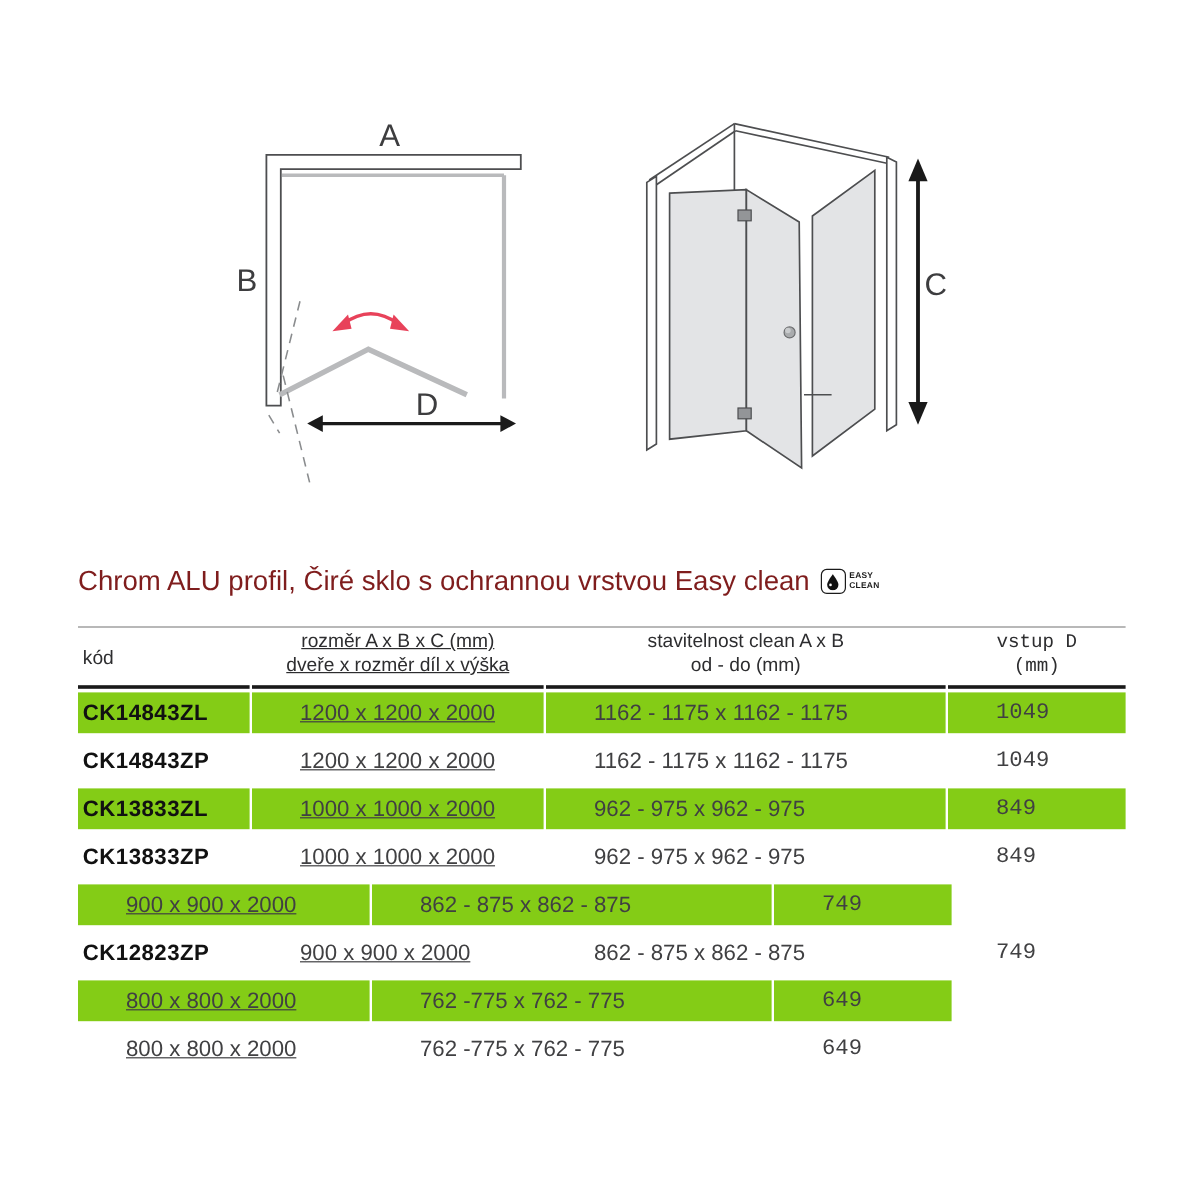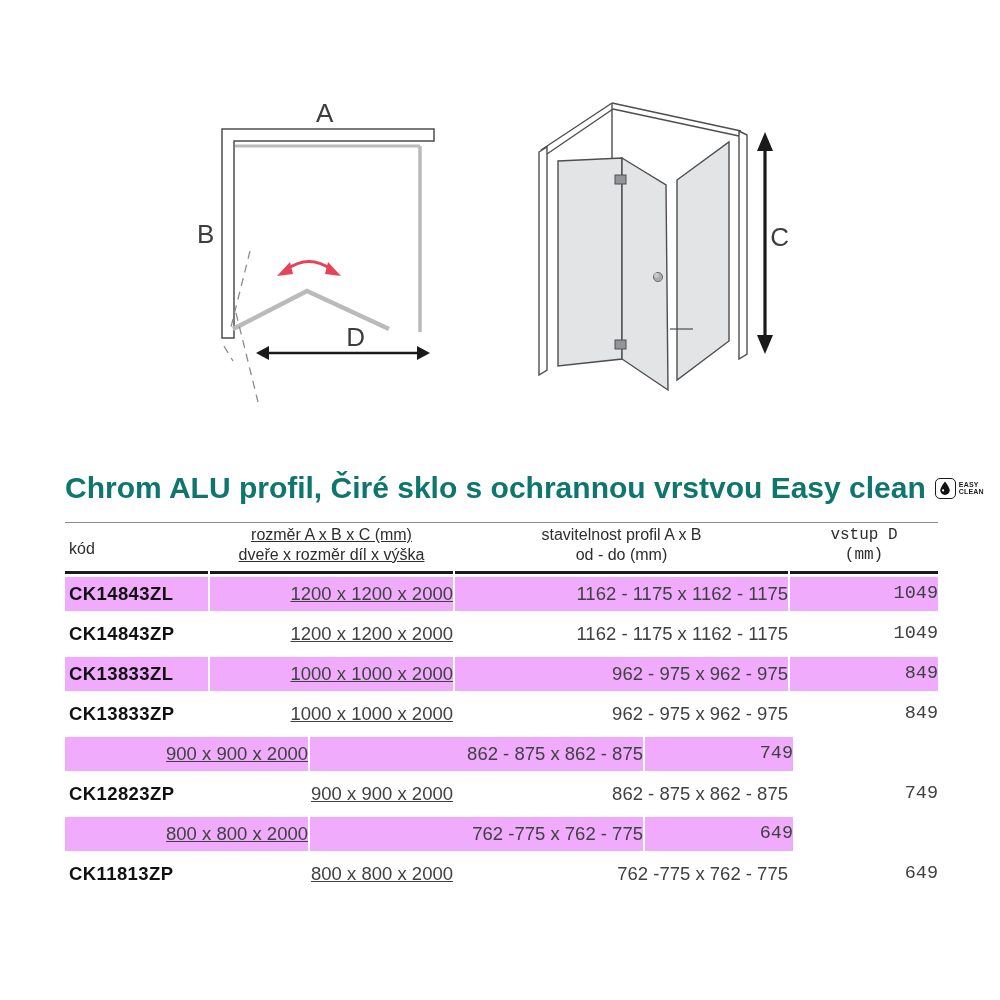--- a/index.html
+++ b/index.html
@@ -11,21 +11,21 @@
   .diagram{position:absolute;}
   .diagram svg{position:absolute;left:0;top:0;}
   .diagram-top{left:190px;top:85px;width:260px;height:330px;}
   .diagram-iso{left:520px;top:88px;width:300px;height:315px;}
   .dim-label{
     position:absolute;transform:translate(-50%,-50%);
     font-size:26px;font-weight:400;color:#3d3d3f;letter-spacing:.5px;
   }
   
   .title-row{position:absolute;left:65px;top:471px;display:flex;align-items:center;gap:9px;}
-  .page-title{font-size:30px;font-weight:bold;color:#0f766e;white-space:nowrap;}
+  .page-title{font-size:23px;font-weight:normal;color:#7f1d1d;white-space:nowrap;}
   .badge{display:flex;align-items:center;gap:3px;}
   .badge-box{
     width:21px;height:21px;border:1.7px solid #1a1a1a;border-radius:5px;
     display:flex;align-items:center;justify-content:center;background:#fff;box-sizing:border-box;
   }
   .badge-text{display:flex;flex-direction:column;font-size:7px;line-height:7.5px;font-weight:bold;color:#1a1a1a;letter-spacing:.2px;}
   
   .spec-table{position:absolute;left:65px;top:522px;width:873px;}
   .thead{border-top:1.5px solid #8a8a8a;display:flex;gap:2px;height:48px;box-sizing:content-box;}
   .hcell{
@@ -33,23 +33,23 @@
     padding-bottom:6px;font-size:16px;color:#2d2d2f;text-align:center;line-height:1.25;box-sizing:border-box;
   }
   .hcell.col-0{text-align:left;padding-left:4px;padding-bottom:12px;}
   .rule-row{display:flex;gap:2px;height:3px;}
   .rule-seg{background:#1a1a1a;height:3px;}
   .col-0{width:143px;} .col-1{width:243px;text-decoration:underline;} .col-2{width:333px;} .col-3{width:148px;font-family:Liberation Mono, monospace;}
   .tbody{display:block;}
   .trow{display:flex;gap:2px;height:40px;align-items:center;}
   .cell{
     height:34px;line-height:34px;font-size:18.5px;color:#404042;
-    text-align:right;box-sizing:border-box;white-space:nowrap;overflow:hidden;padding-left:40px;
-  }
-  .trow.alt .cell{background:#f0abfc;}
+    text-align:left;box-sizing:border-box;white-space:nowrap;overflow:hidden;padding-left:40px;
+  }
+  .trow.alt .cell{background:#84cc16;}
   .cell.c-kod{text-align:left;padding-left:4px;font-weight:bold;color:#111;letter-spacing:.4px;}
 </style>
 </head>
 <body>
 
 <div class="diagram diagram-top">
   <svg width="260" height="330" viewBox="0 0 260 330">
 
     <path d="M32,44 h212 v12 H44 v197 h-12 Z" fill="#ffffff" stroke="#4d4e50" stroke-width="1.5"></path>
 
@@ -142,21 +142,21 @@
 <div class="spec-table">
   <div class="thead">
       <div class="hcell col-0">
         <div class="hline">kód</div>
       </div>
       <div class="hcell col-1">
         <div class="hline">rozměr A x B x C (mm)</div>
         <div class="hline">dveře x rozměr díl x výška</div>
       </div>
       <div class="hcell col-2">
-        <div class="hline">stavitelnost profil A x B</div>
+        <div class="hline">stavitelnost clean A x B</div>
         <div class="hline">od - do (mm)</div>
       </div>
       <div class="hcell col-3">
         <div class="hline">vstup D</div>
         <div class="hline">(mm)</div>
       </div>
     </div>
   <div class="rule-row">
       <div class="rule-seg col-0"></div>
       <div class="rule-seg col-1"></div>
@@ -198,19 +198,18 @@
         <div class="cell col-1 c-rozmer">900 x 900 x 2000</div>
         <div class="cell col-2 c-stavitelnost">862 - 875 x 862 - 875</div>
         <div class="cell col-3 c-vstup">749</div>
       </div>
       <div class="trow alt">
         <div class="cell col-1 c-rozmer">800 x 800 x 2000</div>
         <div class="cell col-2 c-stavitelnost">762 -775 x 762 - 775</div>
         <div class="cell col-3 c-vstup">649</div>
       </div>
       <div class="trow">
-        <div class="cell col-0 c-kod">CK11813ZP</div>
         <div class="cell col-1 c-rozmer">800 x 800 x 2000</div>
         <div class="cell col-2 c-stavitelnost">762 -775 x 762 - 775</div>
         <div class="cell col-3 c-vstup">649</div>
       </div>
     </div>
 </div>
 
 </body></html>

